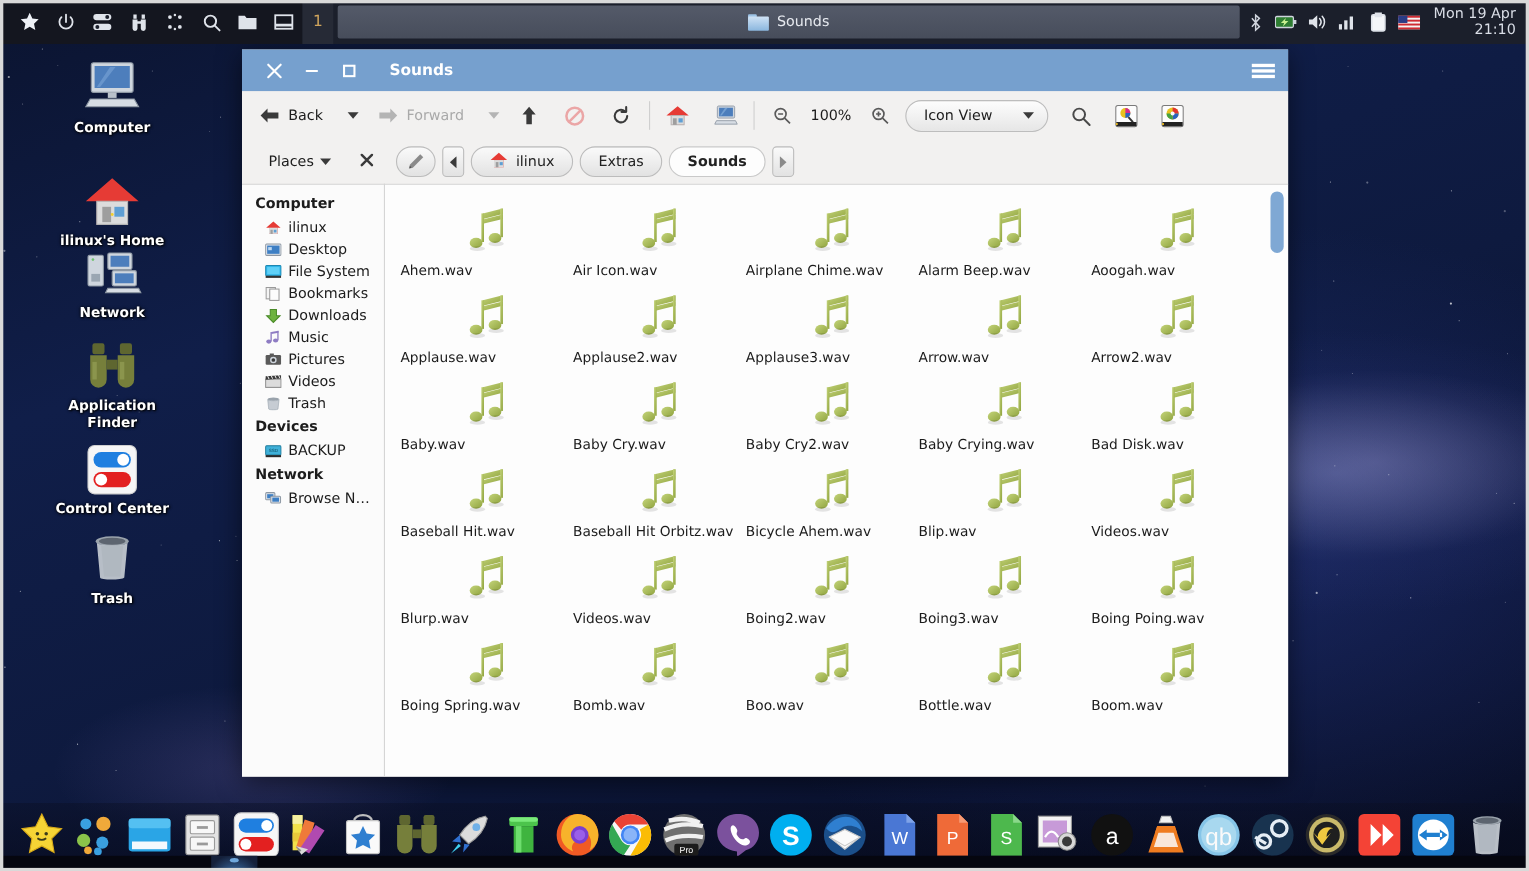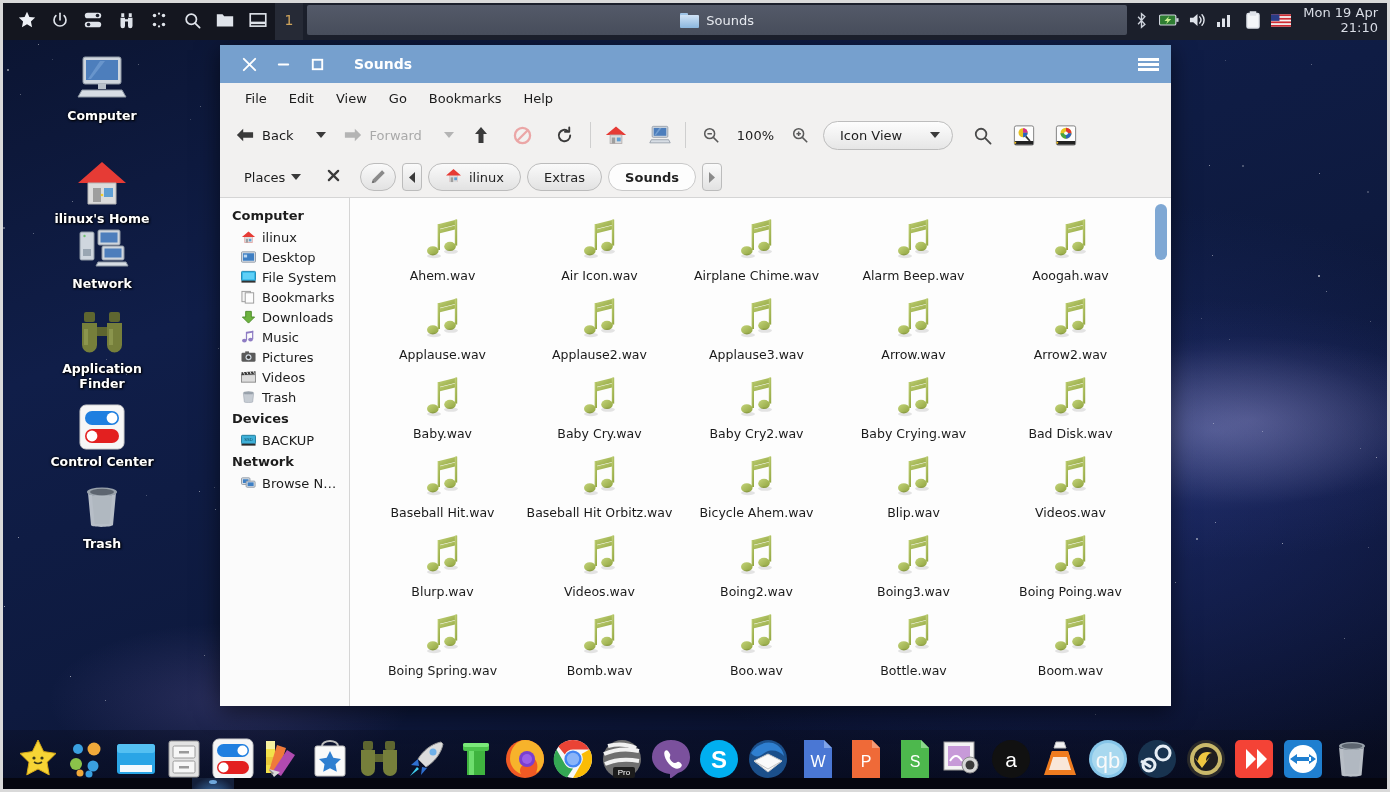--- a/index.html
+++ b/index.html
@@ -121,21 +121,21 @@
              white-space: nowrap; overflow:hidden;}
   .sb-ico { width:16px; height:16px; flex:0 0 16px; display:flex;align-items:center;justify-content:center;}
 
   .filepane {
     flex:1; background:#fdfdfd; border-top:1px solid #d5d5d5; position:relative; overflow:hidden;
   }
   .grid {
     display:grid; grid-template-columns: repeat(5, 1fr);
     padding: 10px 22px 0 14px; row-gap: 4px;
   }
-  .fitem { text-align:center; padding-top: 6px; }
+  .fitem { padding-top: 6px; }
   .fitem .note { height: 52px; display:flex;align-items:center;justify-content:center;}
   .fitem .fname { font-size: 12.5px; color:#1b1b1b; line-height: 15px; margin-top:2px; word-wrap:break-word;}
   .vscroll { position:absolute; right:4px; top:6px; width:12px; height:448px; }
   .vthumb { width:12px; height:56px; border-radius:6px; background:#7fa8d4; }
 
   .statusbar { height: 32px; display:flex; align-items:center; flex:0 0 auto; background:#f2f1f0; border-top:1px solid #dcdcdc;}
   .sb-left { width:130px; height:32px; background:#fdfdfd; border-right:1px solid #d5d5d5;}
   .sb-status { font-size:13px; color:#1c1c1c; padding-left: 14px;}
 
   
@@ -523,28 +523,20 @@
     <div class="wtitle">Sounds</div>
     <div class="hamb">
         <div>
           <i></i>
           <i></i>
           <i></i>
         </div>
       </div>
   </div>
 
-  <div class="menubar">
-    <span>File</span>
-    <span>Edit</span>
-    <span>View</span>
-    <span>Go</span>
-    <span>Bookmarks</span>
-    <span>Help</span>
-  </div>
 
   <div class="toolbar">
     <div class="tb-item">
       <span class="tb-ico">
         <svg width="18" height="16" viewBox="0 0 20 16" fill="#3a3a3a">
             <path d="M8 1L1 8l7 7v-4h11V5H8z"></path>
           </svg>
       </span>
       <span>Back</span>
     </div>

